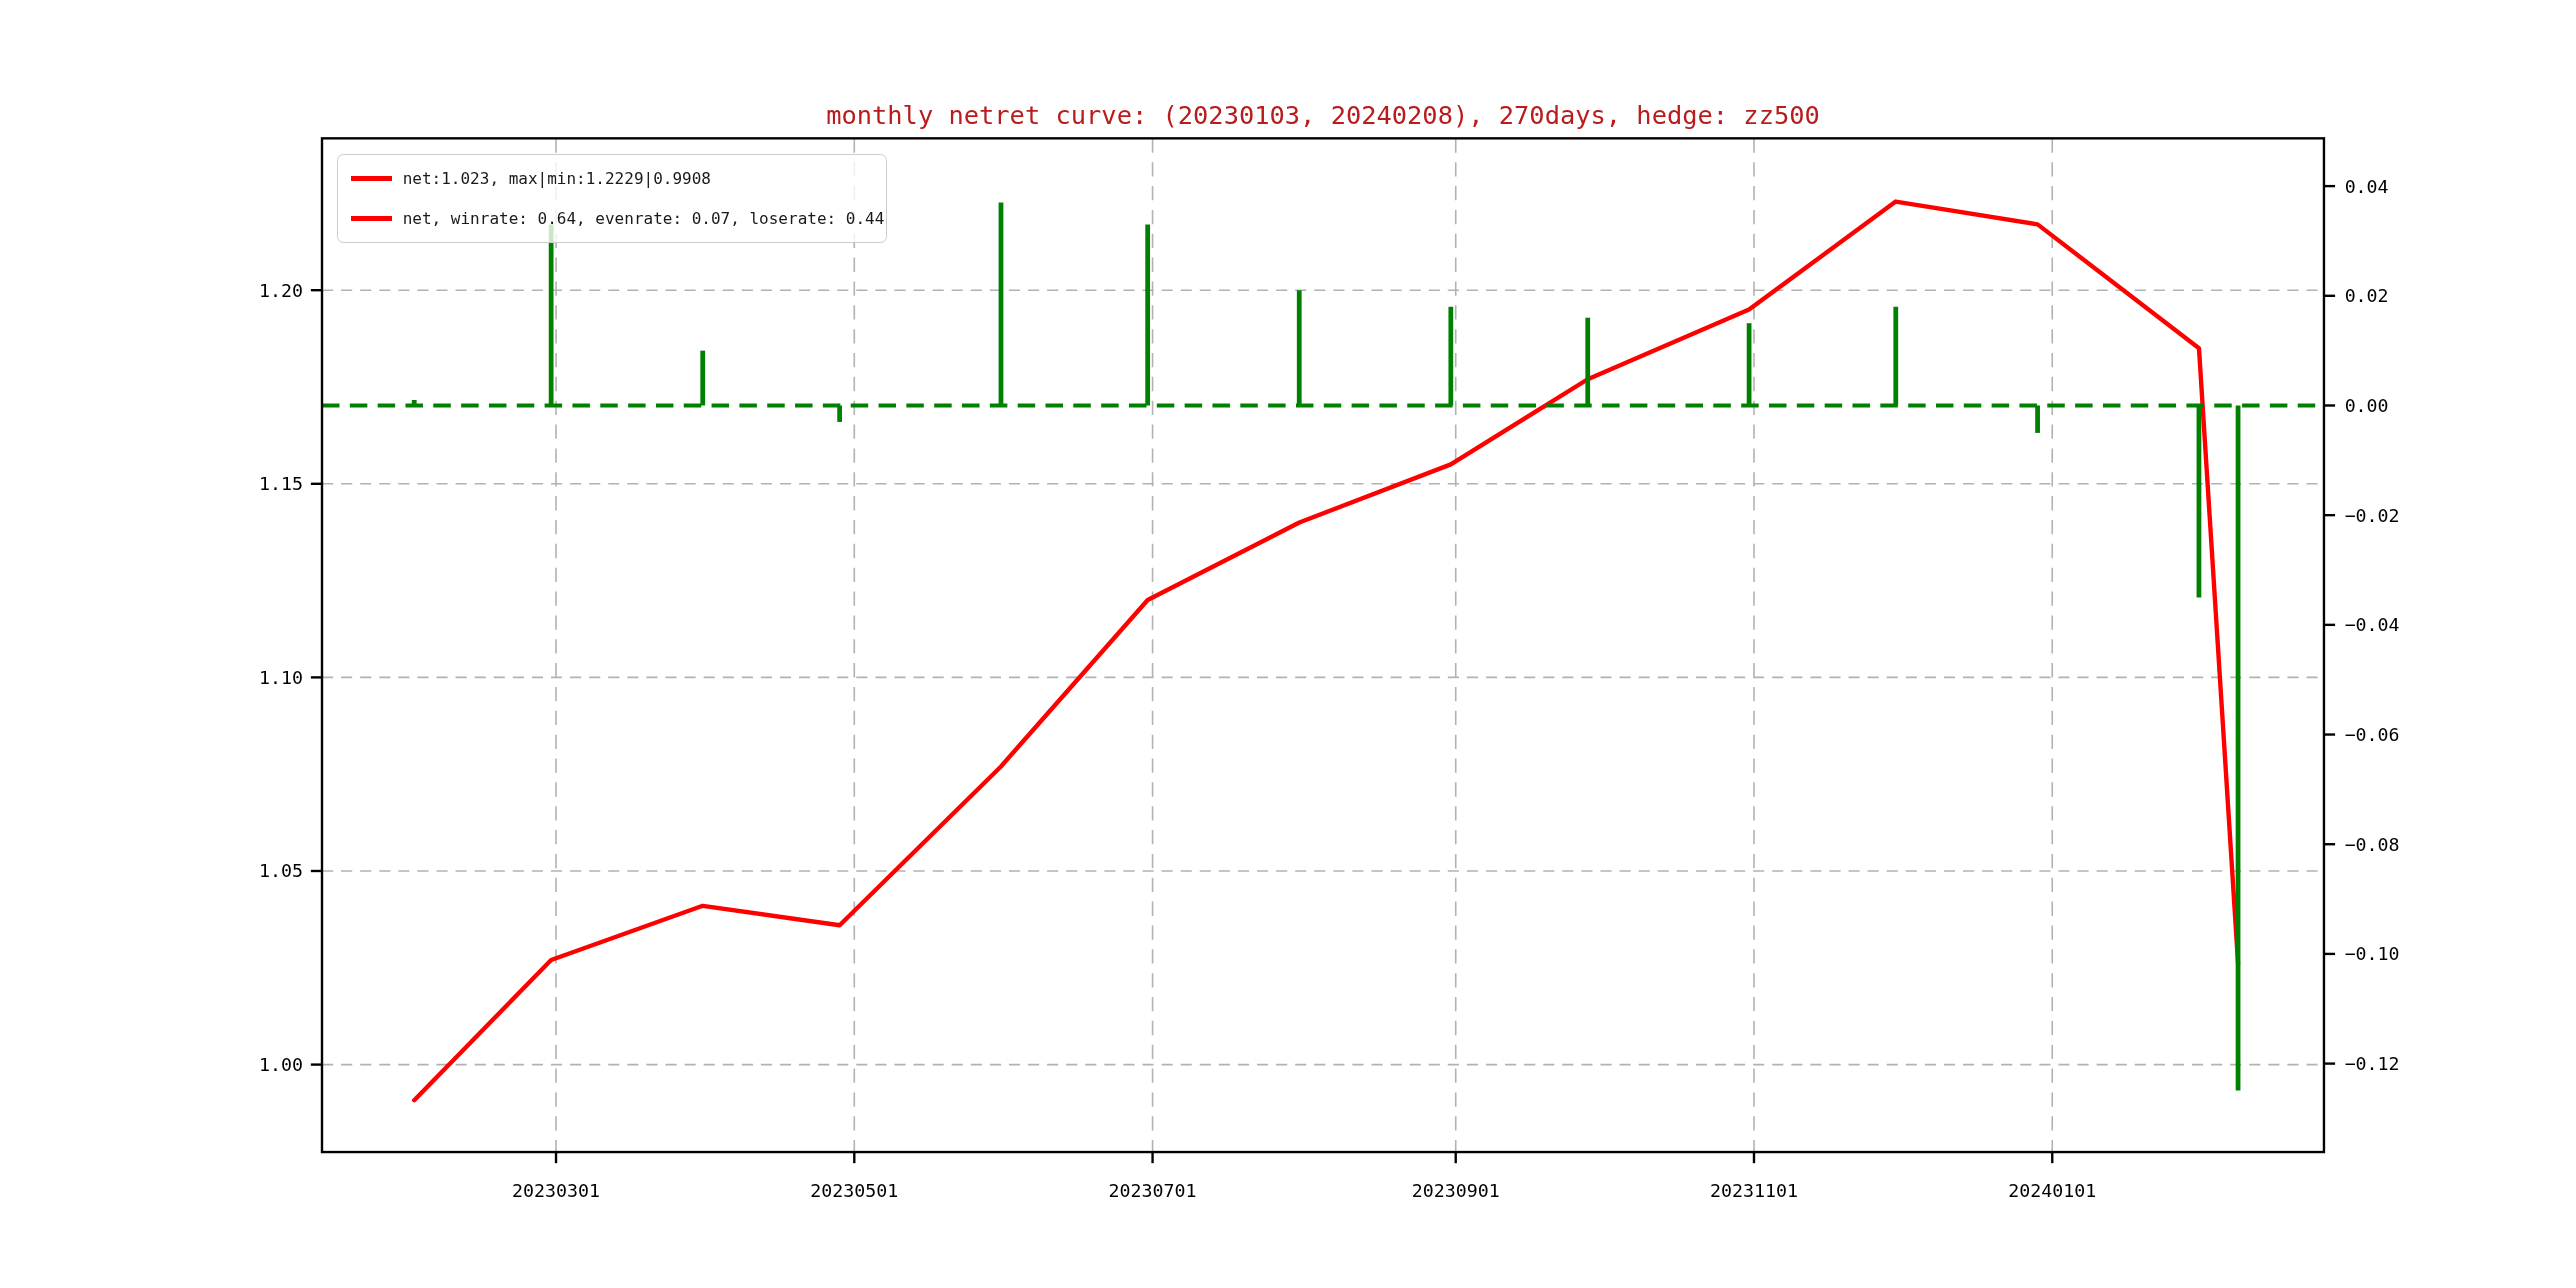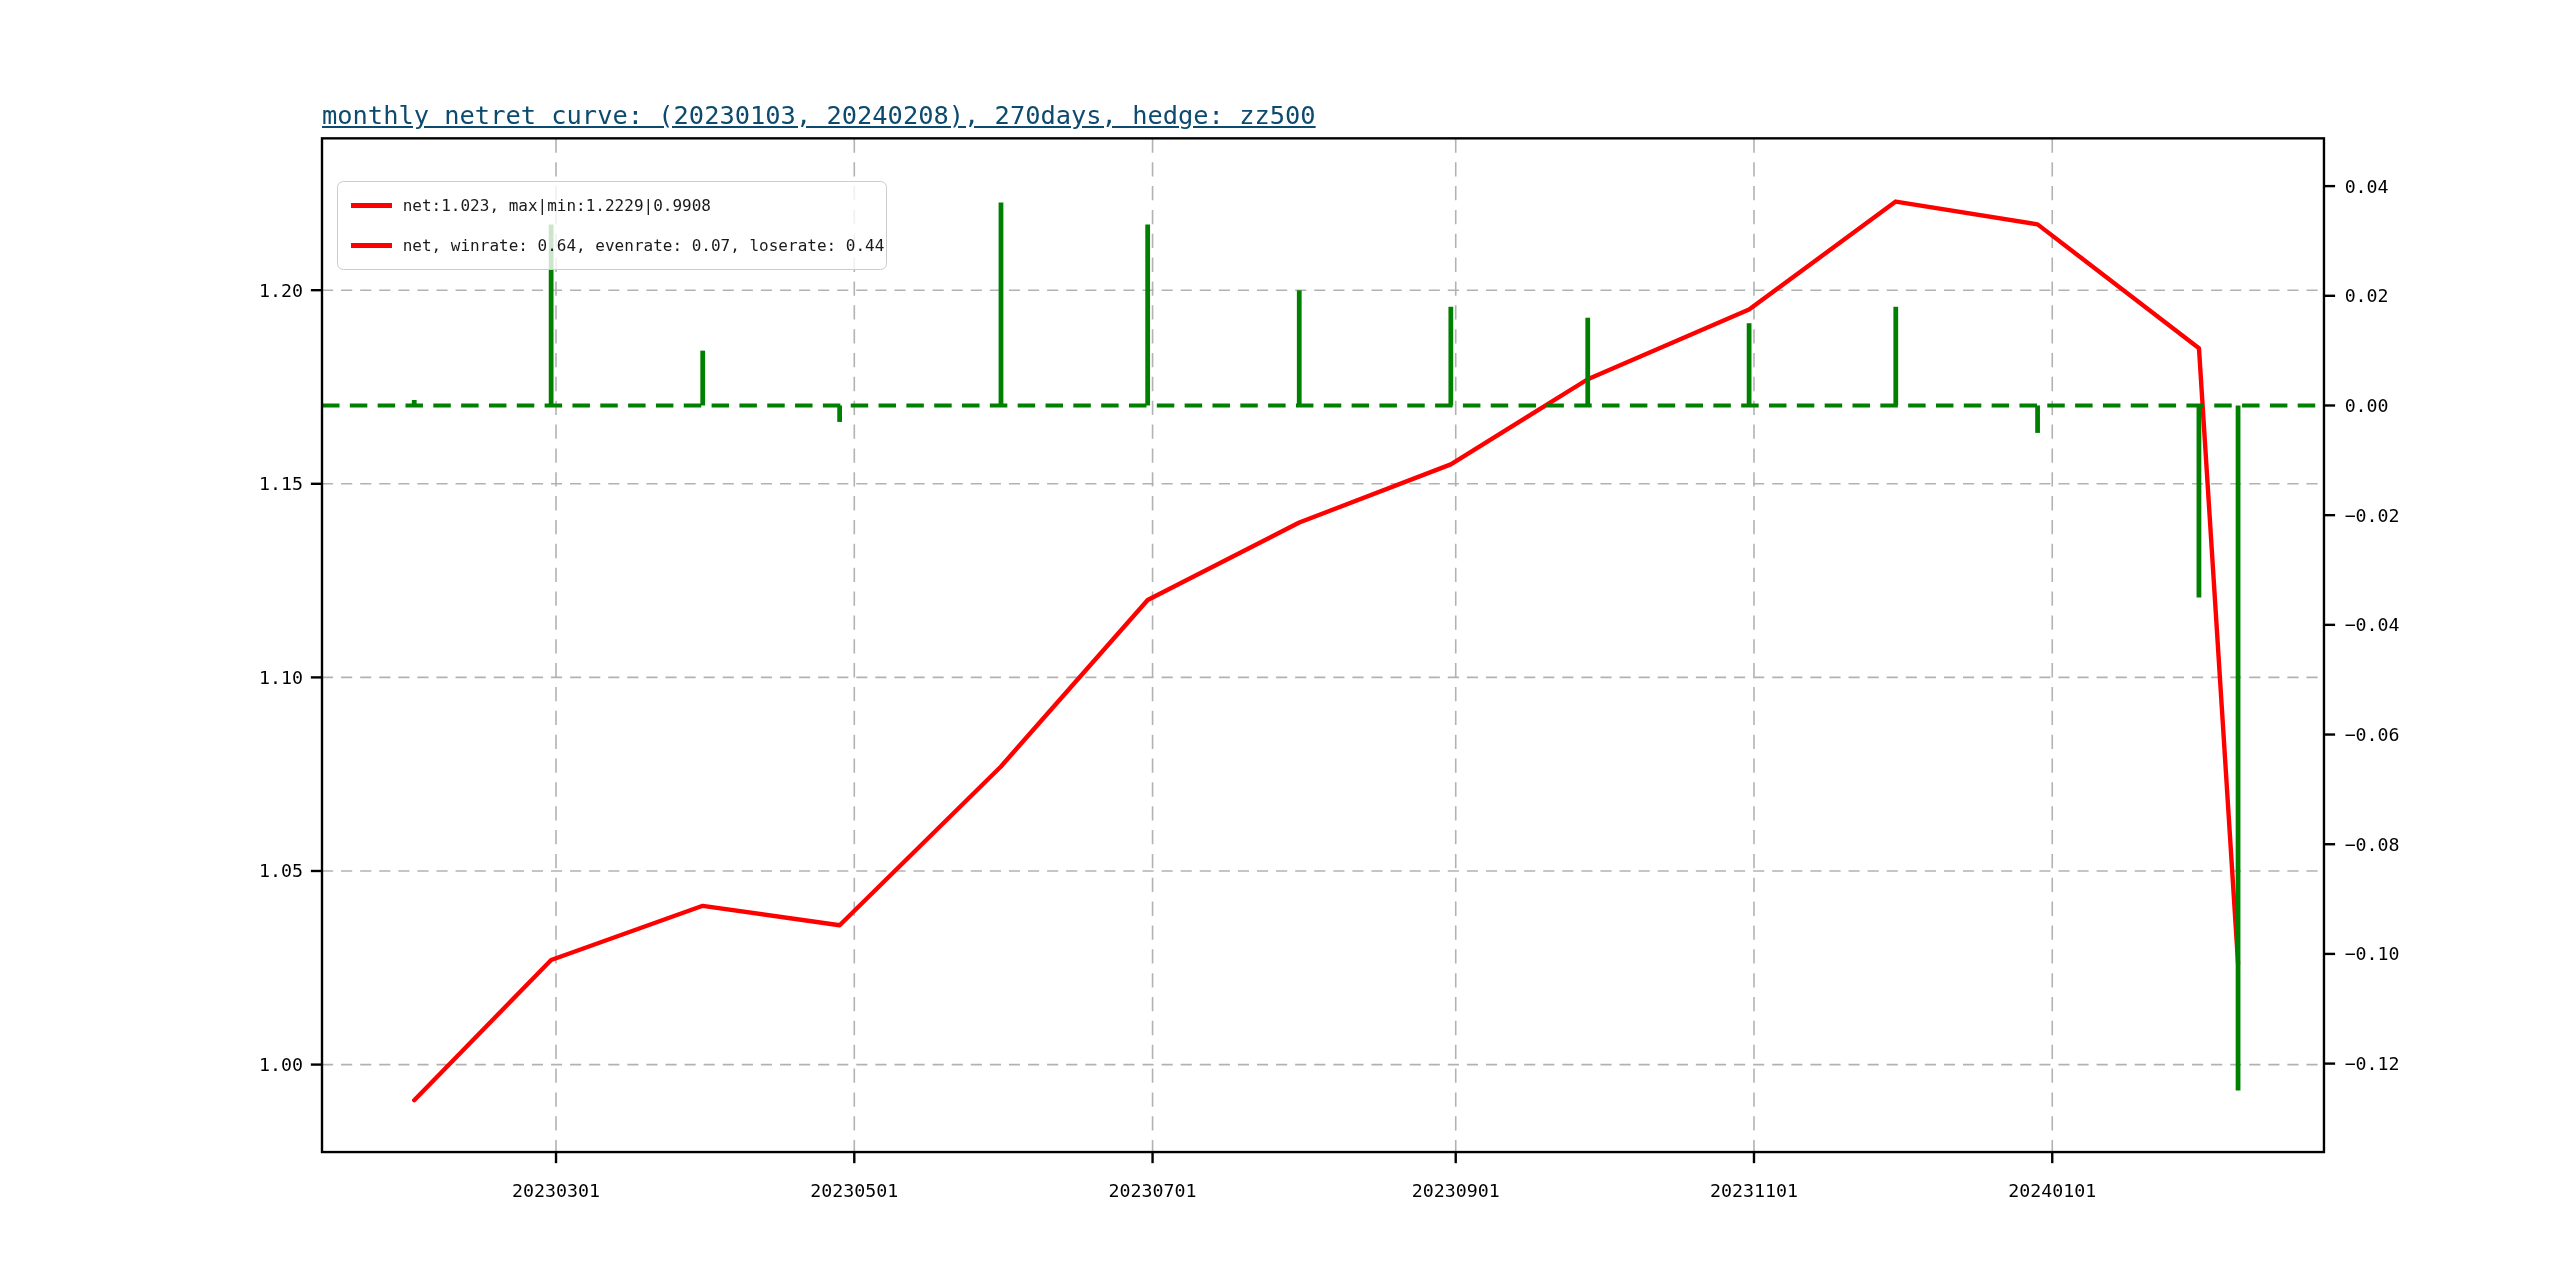--- a/index.html
+++ b/index.html
@@ -1,24 +1,24 @@
 <!DOCTYPE html>
 <html style="font-size:12.7px"><head>
 <meta charset="utf-8">
 <style>
   html,body{margin:0;padding:0;background:#ffffff;}
   body{width:2576px;height:1288px;position:relative;font-family:"DejaVu Sans Mono",monospace;}
   .figure{position:absolute;inset:0;background:#ffffff;overflow:hidden;}
   svg{position:absolute;left:0;top:0;}
   .chart-title{
     position:absolute;left:322px;top:100px;width:2002px;height:35px;
-    text-align:left;font-size:25.4px;color:#0c4a6e;white-space:pre;text-decoration:underline;
+    text-align:center;font-size:25.4px;color:#b91c1c;white-space:pre;
   }
   .legend-box{
-    position:absolute;left:337px;top:181px;width:550px;height:89px;
+    position:absolute;left:337px;top:154px;width:550px;height:89px;
     box-sizing:border-box;border:1.6px solid #cccccc;border-radius:6.4px;
     background:rgba(255,255,255,0.8);
     display:flex;flex-direction:column;justify-content:space-around;
     padding:3.2px 0;
   }
   .legend-row{display:flex;align-items:center;height:25.4px;}
   .legend-swatch{display:inline-block;width:41px;height:4.8px;background:#ff0000;margin:0 11px 0 12.7px;flex:none;}
   .legend-label{font-size:16px;color:#1a1a1a;white-space:pre;}
 </style>
 </head>

